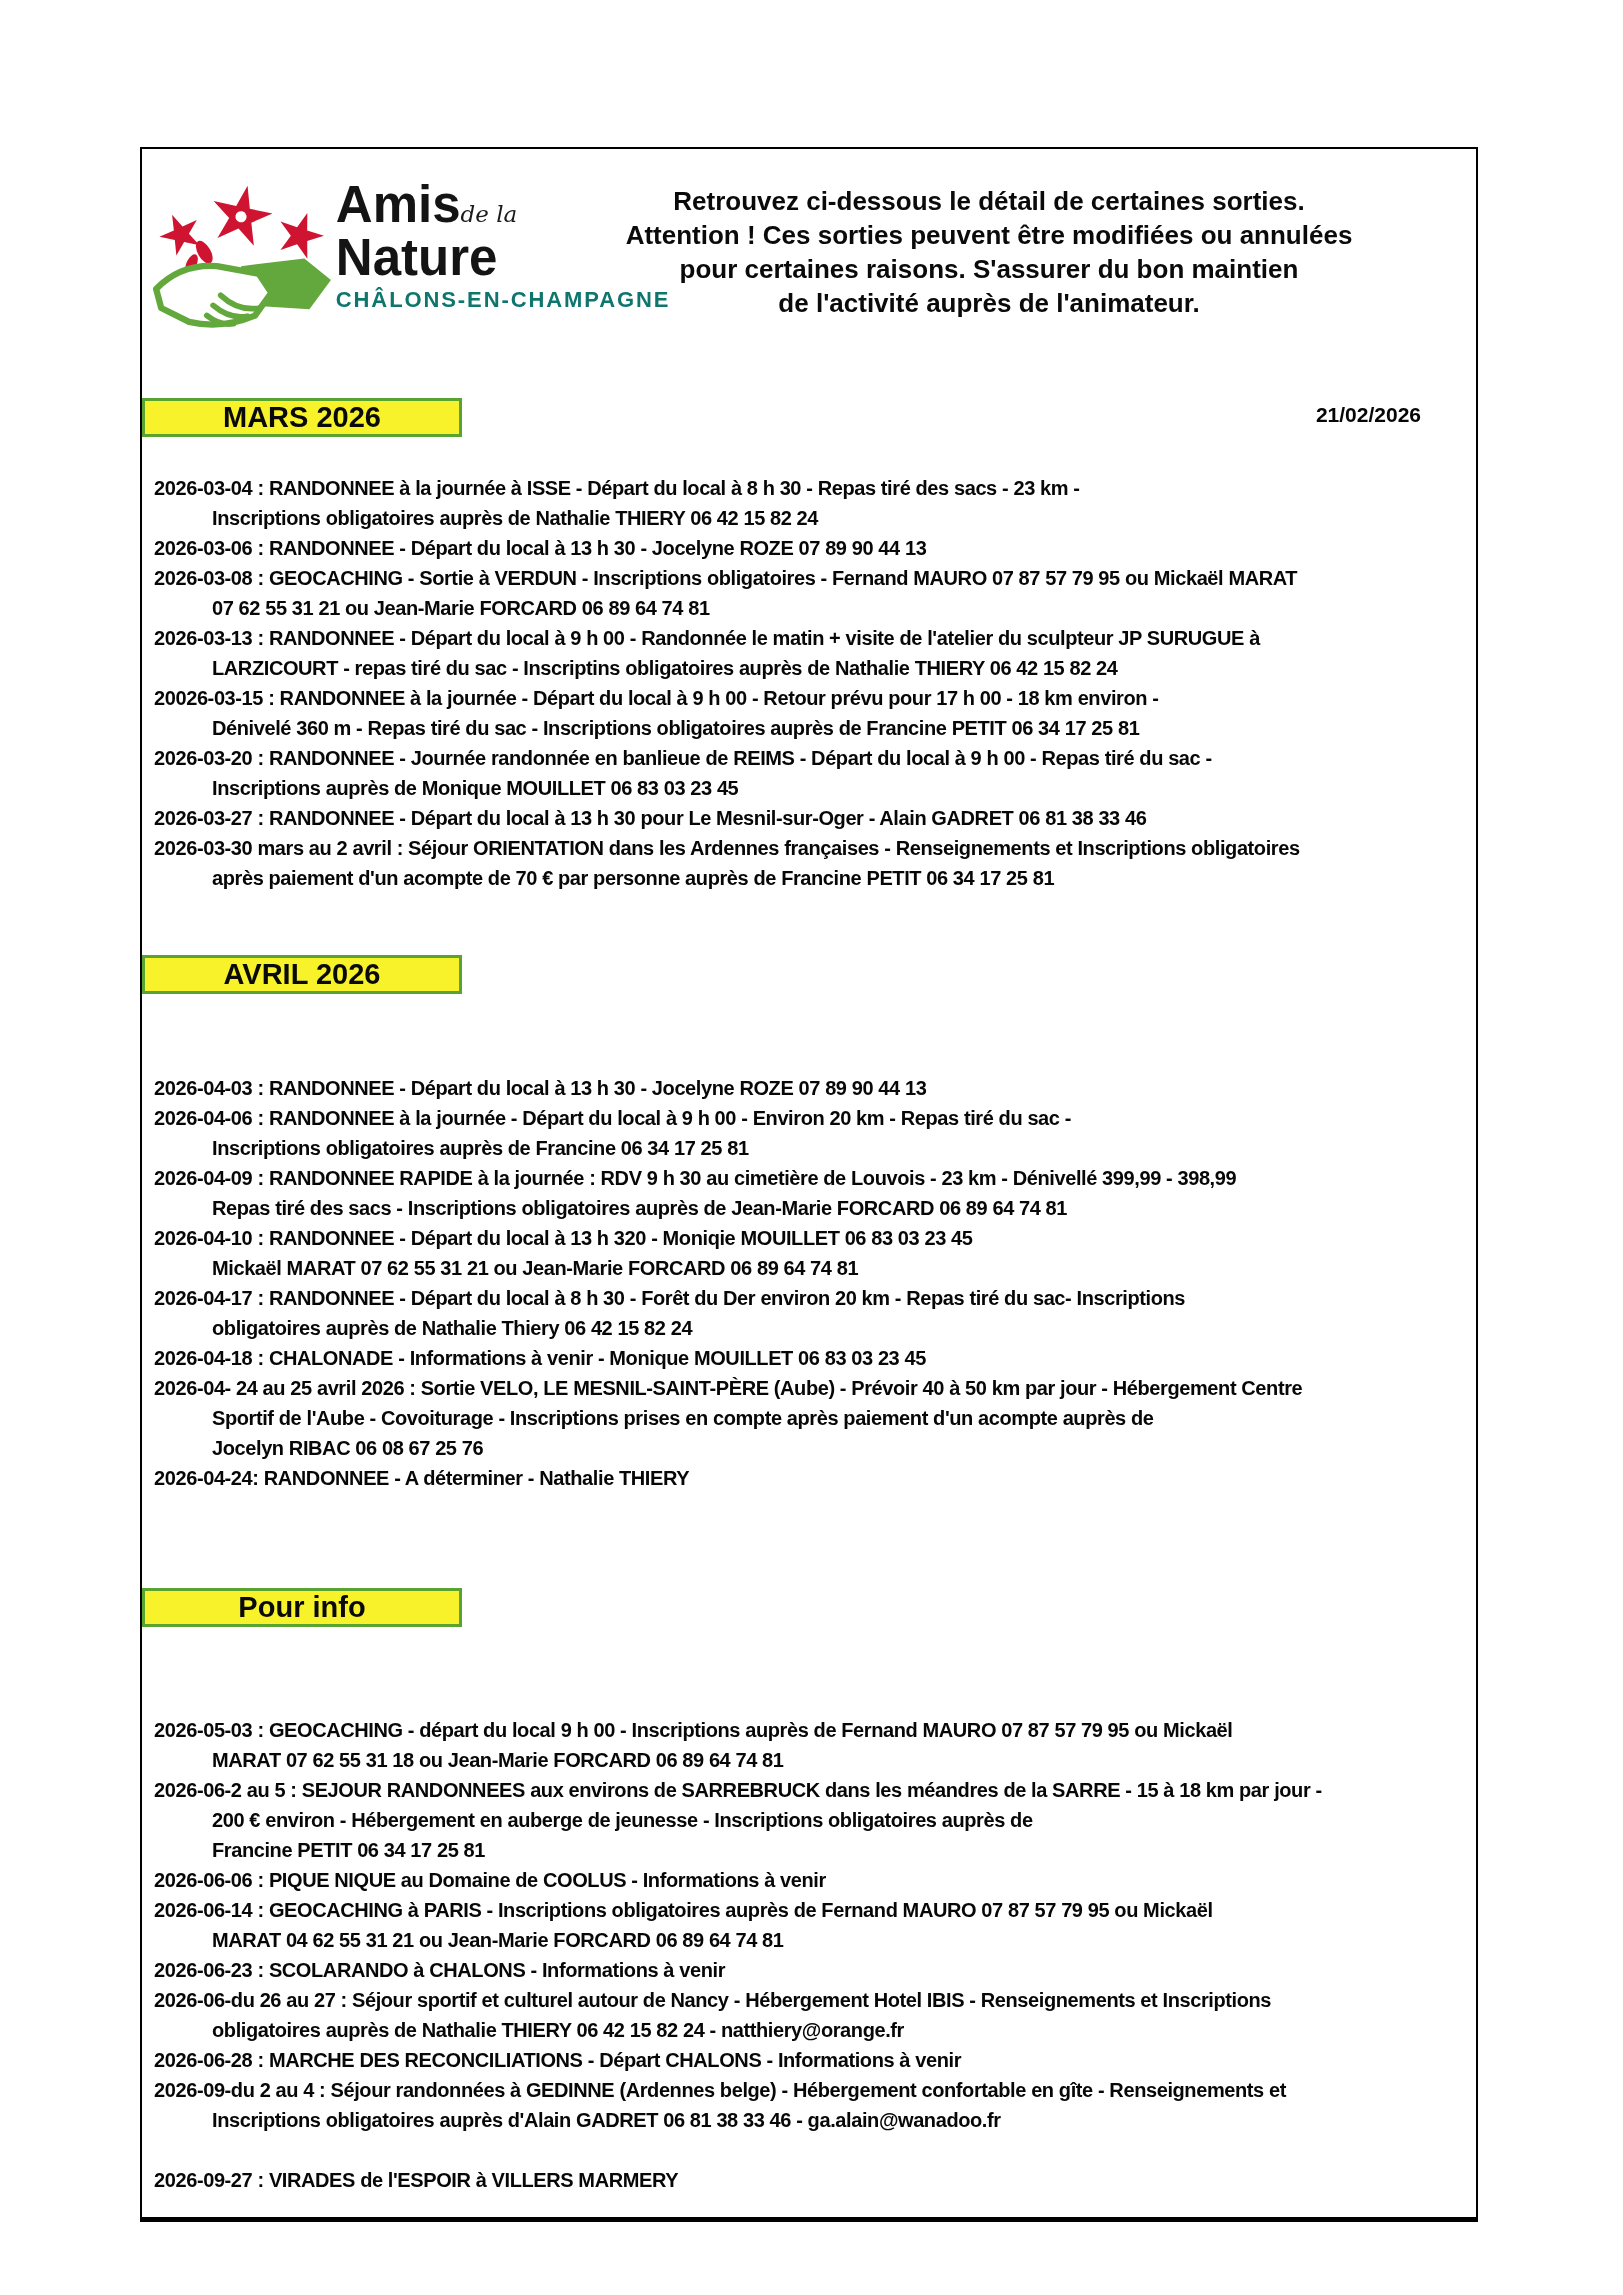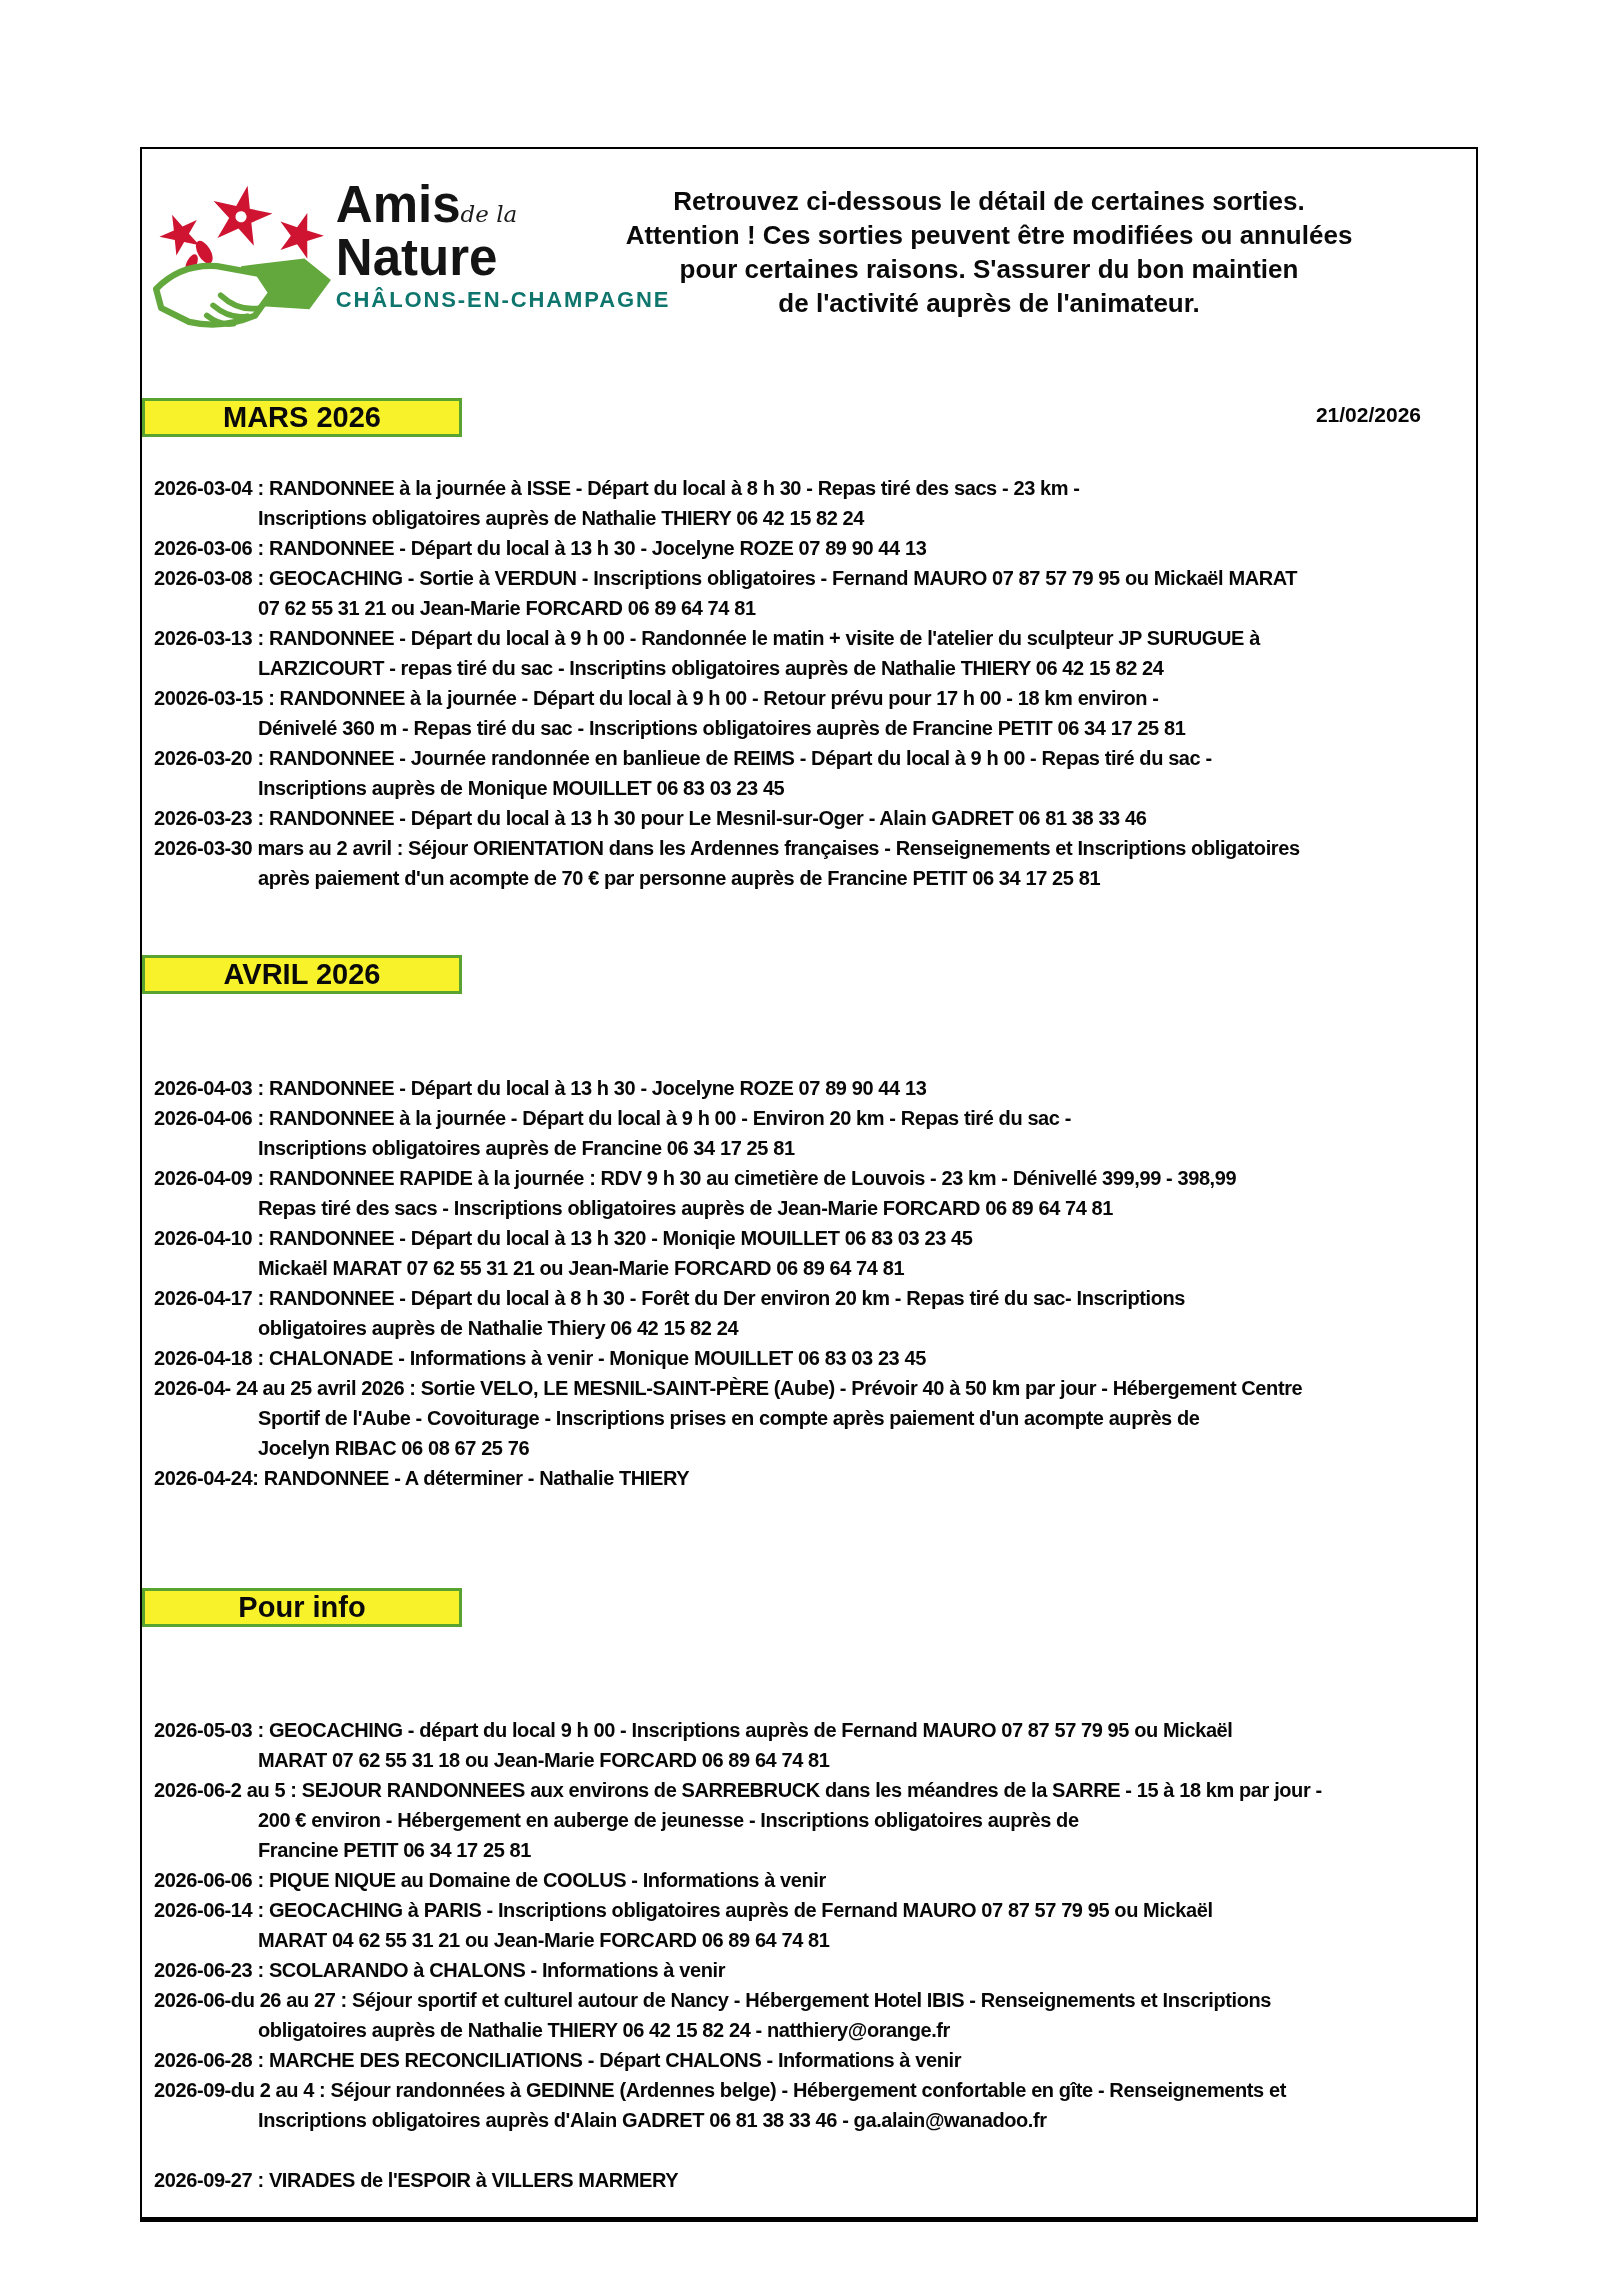--- a/index.html
+++ b/index.html
@@ -105,21 +105,21 @@
   .line {
     height: 30px;
     line-height: 30px;
     font-size: 20px;
     font-weight: bold;
     letter-spacing: -0.4px;
     white-space: nowrap;
     padding-left: 12px;
     color: #070707;
   }
-  .line.indent { padding-left: 116px; }
+  .line.indent { padding-left: 70px; }
 </style>
 </head>
 <body>
 
 <div class="page-frame">
 
   <div class="logo">
     <svg class="logo-art" width="190" height="165" viewBox="0 0 300 260" xmlns="http://www.w3.org/2000/svg">
 
       <g fill="#CE1431">
@@ -168,21 +168,21 @@
         <div class="line indent">Inscriptions obligatoires auprès de Nathalie THIERY 06 42 15 82 24</div>
         <div class="line">2026-03-06 : RANDONNEE - Départ du local à 13 h 30 - Jocelyne ROZE 07 89 90 44 13</div>
         <div class="line">2026-03-08 : GEOCACHING - Sortie à VERDUN - Inscriptions obligatoires  - Fernand MAURO 07 87 57 79 95 ou Mickaël MARAT</div>
         <div class="line indent">07 62 55 31 21 ou Jean-Marie FORCARD 06 89 64 74 81</div>
         <div class="line">2026-03-13 : RANDONNEE - Départ du local à 9 h 00 - Randonnée le matin +  visite de l'atelier du sculpteur JP SURUGUE à</div>
         <div class="line indent">LARZICOURT - repas tiré du sac - Inscriptins obligatoires auprès de Nathalie THIERY 06 42 15 82 24</div>
         <div class="line">20026-03-15 : RANDONNEE à la journée - Départ du local à 9 h 00 - Retour prévu pour 17 h 00 - 18 km environ -</div>
         <div class="line indent">Dénivelé 360 m - Repas tiré du sac -  Inscriptions obligatoires auprès de Francine PETIT 06 34 17 25 81</div>
         <div class="line">2026-03-20 : RANDONNEE - Journée randonnée en banlieue de REIMS - Départ du local à 9 h 00 - Repas tiré du sac -</div>
         <div class="line indent">Inscriptions auprès de Monique MOUILLET 06 83 03 23 45</div>
-        <div class="line">2026-03-23 : RANDONNEE - Départ du local à 13 h 30 pour Le Mesnil-sur-Oger - Alain GADRET 06 81 38 33 46</div>
+        <div class="line">2026-03-27 : RANDONNEE - Départ du local à 13 h 30 pour Le Mesnil-sur-Oger - Alain GADRET 06 81 38 33 46</div>
         <div class="line">2026-03-30 mars au 2 avril : Séjour ORIENTATION dans les Ardennes françaises - Renseignements et Inscriptions obligatoires</div>
         <div class="line indent">après paiement d'un acompte de 70 € par personne auprès de Francine PETIT 06 34 17 25 81</div>
       </div>
     </div>
     <div class="section sec-1">
       <div class="banner">AVRIL 2026</div>
       <div class="list">
         <div class="line">2026-04-03 : RANDONNEE - Départ du local à 13 h 30 - Jocelyne ROZE 07 89 90 44 13</div>
         <div class="line">2026-04-06 : RANDONNEE à la journée - Départ du local à 9 h 00 - Environ 20 km - Repas tiré du sac -</div>
         <div class="line indent">Inscriptions obligatoires auprès de Francine 06 34 17 25 81</div>

